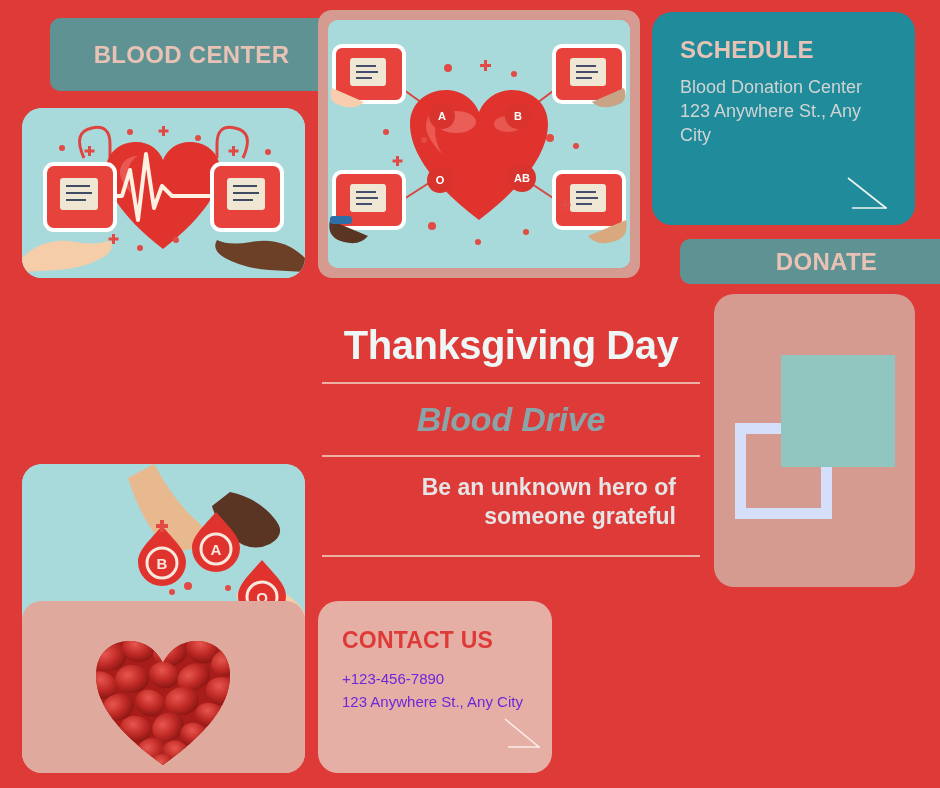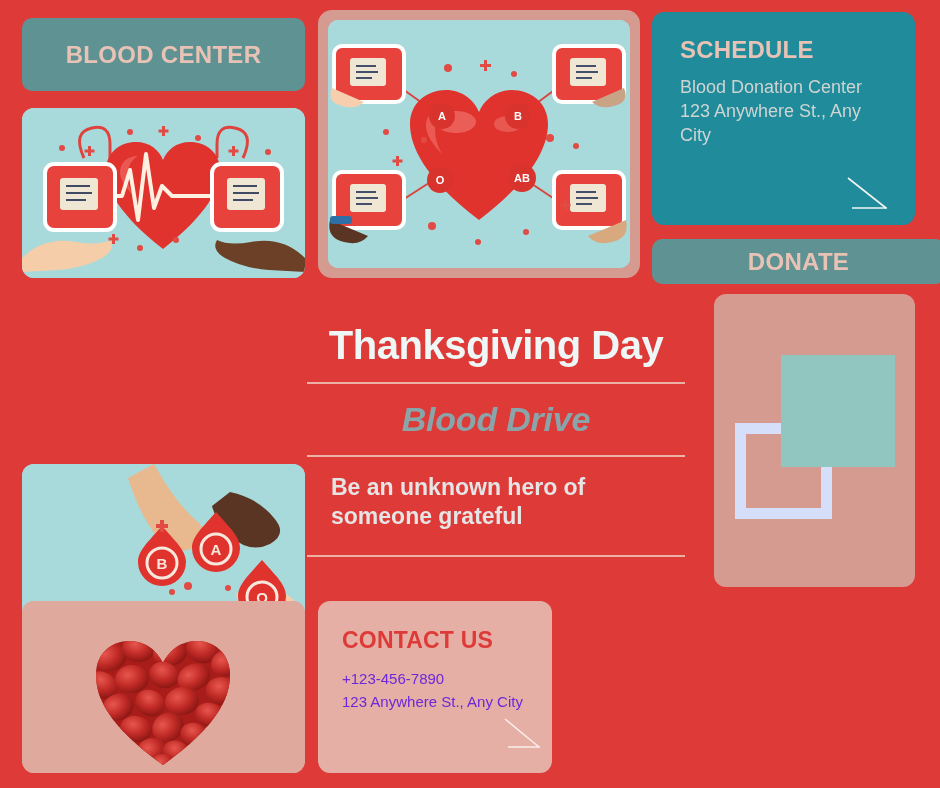--- a/index.html
+++ b/index.html
@@ -13,27 +13,28 @@
     position: relative;
   }
 
   .poster {
     position: absolute;
     inset: 0;
     background: #dd3a38;
   }
 
   
-  .panel { position: absolute; border-radius: 12px; overflow: hidden; }
+  .panel { position: absolute; border-radius: 20px; overflow: hidden; }
 
   
   .pill {
     background: #5f9393;
     display: flex; align-items: center; justify-content: center;
     border-radius: 10px;
+    margin-left: 28px;
   }
   .pill-label {
     color: #e8c3b5;
     font-weight: bold;
     letter-spacing: 0.3px;
   }
   #blood-center { left: 22px; top: 18px; width: 283px; height: 73px; }
   #blood-center .pill-label { font-size: 24px; }
 
   #donate-btn { left: 652px; top: 239px; width: 293px; height: 45px; }
@@ -77,23 +78,23 @@
     background: #a8dadb;
   }
 
   #photo-cells-heart {
     left: 22px; top: 601px; width: 283px; height: 172px;
     background: #dfa99e;
   }
 
   
   #center-text {
-    left: 303px; top: 294px; width: 386px; height: 293px;
+    left: 318px; top: 294px; width: 386px; height: 293px;
     display: flex; flex-direction: column; justify-content: center;
-    align-items: center; text-align: left;
+    align-items: center; text-align: right;
   }
   #headline {
     color: #eef7f6; font-size: 40px; font-weight: bold;
     letter-spacing: -0.5px; line-height: 1.05;
   }
   #subhead {
     color: #8aa5aa; font-size: 34px; font-weight: bold;
     letter-spacing: -0.2px;
     font-style: italic;
   }

